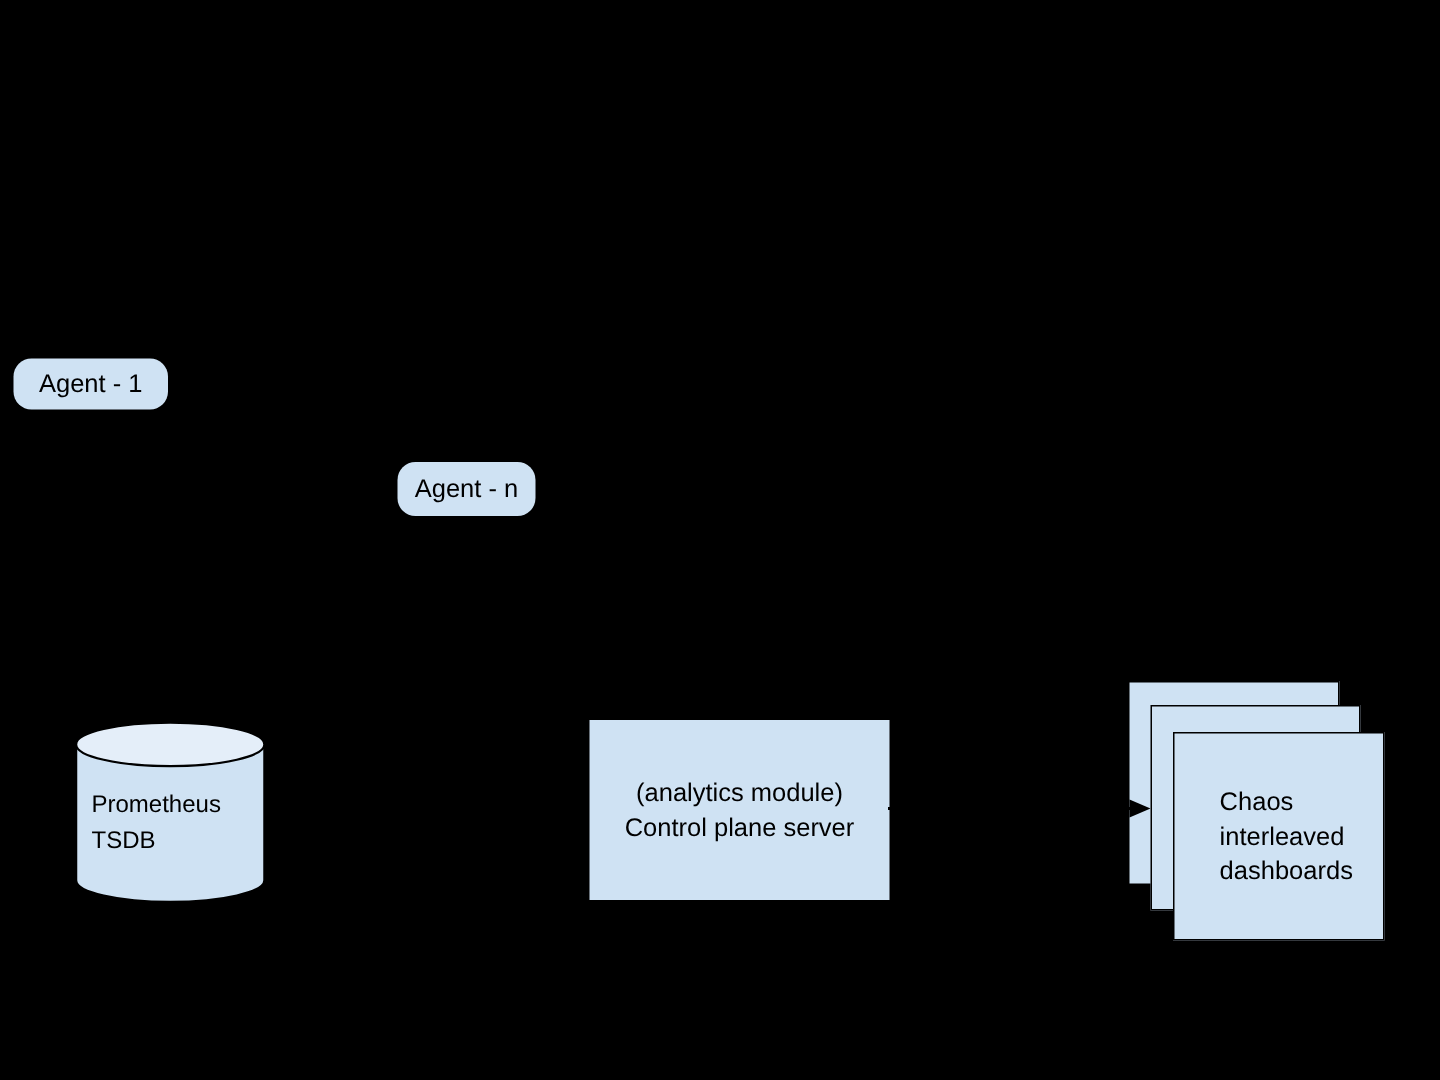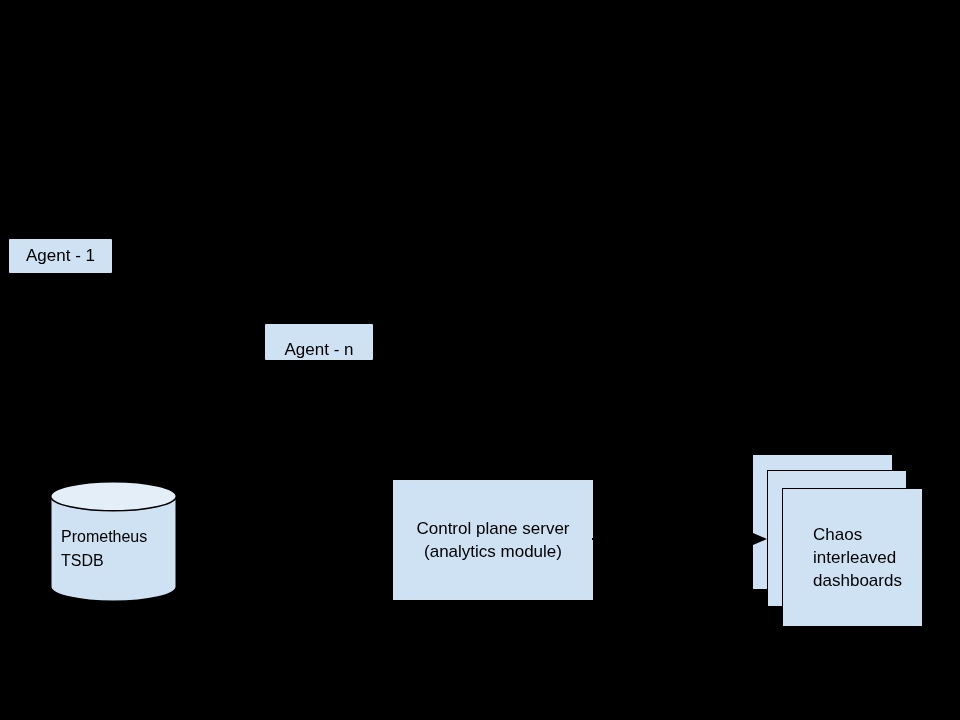--- a/index.html
+++ b/index.html
@@ -19,26 +19,26 @@
     position: absolute;
     background: var(--shape-fill, #cfe2f3);
     box-sizing: border-box;
     display: flex;
     align-items: center;
     justify-content: center;
     font-size: 17px;
     color: var(--text-color, #000);
   }
   .agent-box {
-    border-radius: 1px;
+    border-radius: 12px;
     white-space: nowrap;
   }
   .agent-1 { left: 9px;   top: 239px; width: 103px; height: 34px; }
   .agent-2 { left: 125px; top: 277px; width: 103px; height: 34px; }
-  .agent-n { left: 265px; top: 324px; width: 108px; height: 36px; align-items: flex-end; }
+  .agent-n { left: 265px; top: 308px; width: 92px; height: 36px; }
 
   .control-plane {
     left: 393px; top: 480px; width: 200px; height: 120px;
     text-align: center;
     line-height: 23px;
   }
 
   .cylinder-wrap {
     position: absolute;
     left: 50px; top: 481px; width: 127px; height: 121px;
@@ -97,22 +97,22 @@
       <ellipse cx="63.5" cy="15.25" rx="62.75" ry="14.5" style="fill:var(--cylinder-top-fill,#e4eef9); stroke:var(--outline,#000); stroke-width:1.5;"></ellipse>
     </svg>
     <div class="cylinder-label line-block">
       <span>Prometheus</span>
       <span>TSDB</span>
     </div>
   </div>
 
   <div class="node control-plane">
     <div class="line-block">
+      <span>(analytics module)</span>
       <span>Control plane server</span>
-      <span>(analytics module)</span>
     </div>
   </div>
 
   <div class="dash-square dash-back"></div>
 
   <svg class="arrow-svg" width="176" height="14" viewBox="0 0 176 14" aria-hidden="true">
     <line x1="0" y1="7" x2="162" y2="7" style="stroke:var(--outline,#000); stroke-width:2;"></line>
     <polygon points="161,1 175,7 161,13" style="fill:var(--outline,#000);"></polygon>
   </svg>
 

